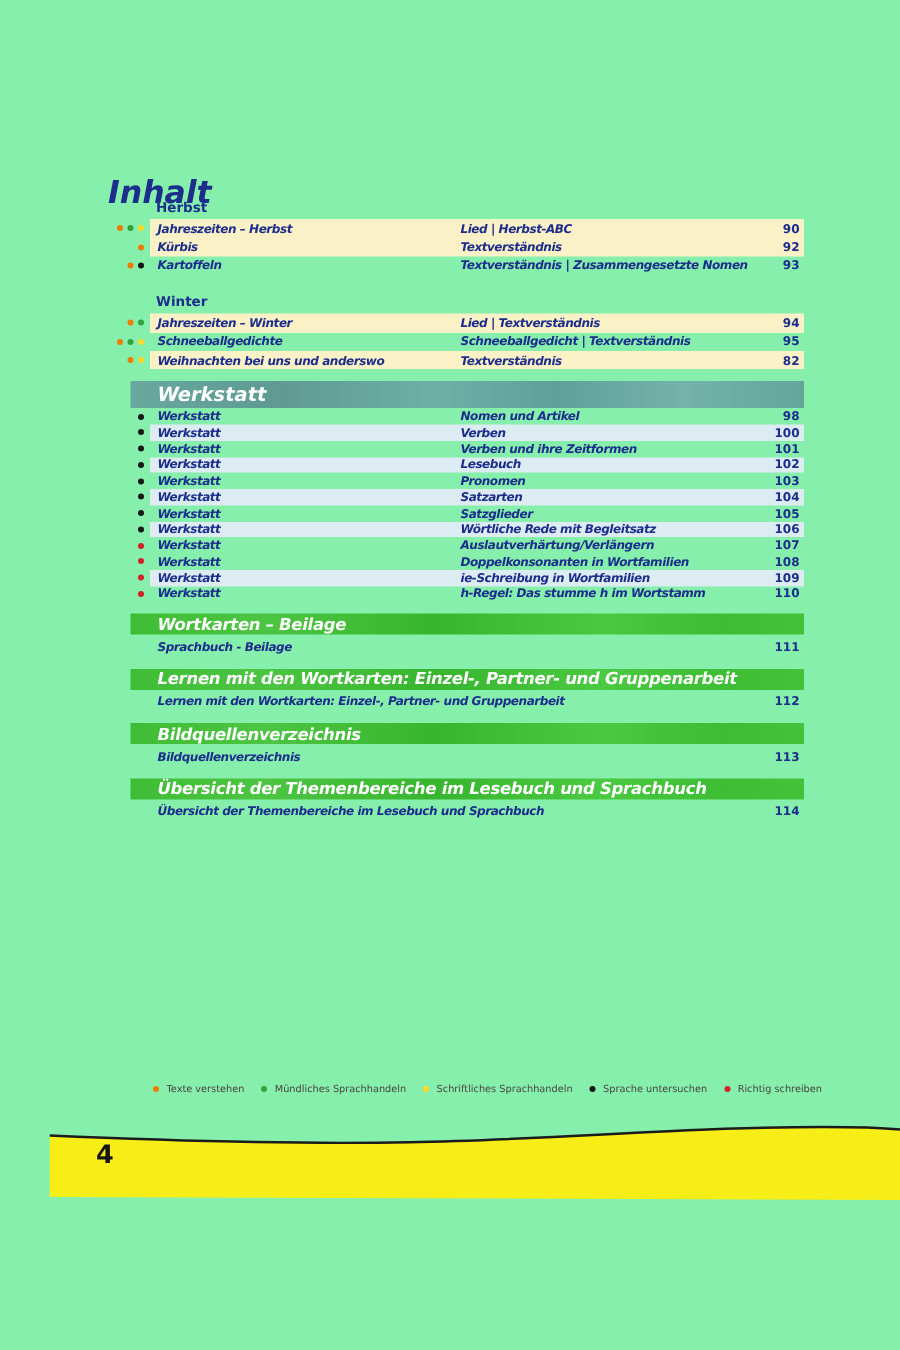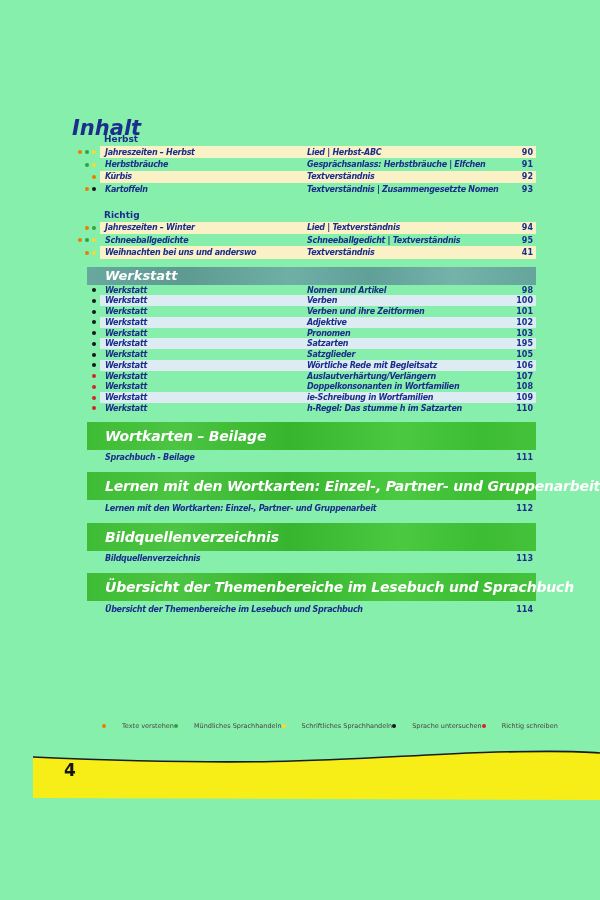--- a/index.html
+++ b/index.html
@@ -31,30 +31,30 @@
   .rdesc  { flex:1; font-size:8px; font-weight:bold; font-style:italic; color:#1c2d8c;
             white-space:nowrap; letter-spacing:-0.3px; min-width:0; }
   .rpage  { width:26px; flex:none; text-align:right; font-size:8px; font-weight:bold;
             color:#1c2d8c; padding-right:3px; }
 
   .band { margin-left:87px; width:449px; box-sizing:border-box; padding-left:18px;
           display:flex; align-items:center; color:#ffffff; font-weight:bold; font-style:italic;
           white-space:nowrap; }
   .band.teal { margin-top:8px; height:18px; font-size:13px;
       background:linear-gradient(90deg,#68a89f 0%,#5e9a92 22%,#6fafa6 45%,#61a099 63%,#74b2aa 82%,#65a59c 100%); }
-  .band.green { height:28px; font-size:14px; letter-spacing:-0.2px;
+  .band.green { height:14px; font-size:11px; letter-spacing:-0.2px;
       background:linear-gradient(90deg,#3fbc35 0%,#4cc542 20%,#38b52e 45%,#4ac941 70%,#3cbd33 88%,#45c23b 100%); }
 
   .green-block { margin-top:8px; }
   .green-block .stripe { padding-left:5px; }
   .greenrow .rtitle { width:auto; flex:1; }
 
   .legend { position:absolute; top:722px; left:102px; width:446px;
             display:flex; justify-content:space-between; align-items:center; }
-  .legend-item { display:flex; align-items:center; gap:16px; }
+  .legend-item { display:flex; align-items:center; gap:5px; }
   .legend-label { font-size:6.5px; color:#4a4440; white-space:nowrap; }
 
   .footer-svg { position:absolute; left:33px; top:748px; width:567px; height:58px; }
   .footer-pagenum { position:absolute; left:64px; top:760px; font-size:17px; font-weight:bold; color:#151515; }
 </style>
 </head>
 <body>
 
 <div class="page">
 
@@ -71,31 +71,20 @@
               <span class="dot" style="background: rgb(253, 217, 42);"></span>
             </span>
             <span class="stripe striped-season">
               <span class="rtitle">Jahreszeiten – Herbst</span>
               <span class="rdesc">Lied | Herbst-ABC</span>
               <span class="rpage">90</span>
             </span>
           </div>
           <div class="row season">
             <span class="dots">
-              <span class="dot" style="background: rgb(47, 163, 60);"></span>
-              <span class="dot" style="background: rgb(253, 217, 42);"></span>
-            </span>
-            <span class="stripe">
-              <span class="rtitle">Herbstbräuche</span>
-              <span class="rdesc">Gesprächsanlass: Herbstbräuche | Elfchen</span>
-              <span class="rpage">91</span>
-            </span>
-          </div>
-          <div class="row season">
-            <span class="dots">
               <span class="dot" style="background: rgb(238, 124, 0);"></span>
             </span>
             <span class="stripe striped-season">
               <span class="rtitle">Kürbis</span>
               <span class="rdesc">Textverständnis</span>
               <span class="rpage">92</span>
             </span>
           </div>
           <div class="row season">
             <span class="dots">
@@ -103,21 +92,21 @@
               <span class="dot" style="background: rgb(22, 22, 22);"></span>
             </span>
             <span class="stripe">
               <span class="rtitle">Kartoffeln</span>
               <span class="rdesc">Textverständnis | Zusammengesetzte Nomen</span>
               <span class="rpage">93</span>
             </span>
           </div>
         </div>
         <div class="season-block">
-          <div class="season-heading">Richtig</div>
+          <div class="season-heading">Winter</div>
           <div class="row season">
             <span class="dots">
               <span class="dot" style="background: rgb(238, 124, 0);"></span>
               <span class="dot" style="background: rgb(47, 163, 60);"></span>
             </span>
             <span class="stripe striped-season">
               <span class="rtitle">Jahreszeiten – Winter</span>
               <span class="rdesc">Lied | Textverständnis</span>
               <span class="rpage">94</span>
             </span>
@@ -135,21 +124,21 @@
             </span>
           </div>
           <div class="row season">
             <span class="dots">
               <span class="dot" style="background: rgb(238, 124, 0);"></span>
               <span class="dot" style="background: rgb(253, 217, 42);"></span>
             </span>
             <span class="stripe striped-season">
               <span class="rtitle">Weihnachten bei uns und anderswo</span>
               <span class="rdesc">Textverständnis</span>
-              <span class="rpage">41</span>
+              <span class="rpage">82</span>
             </span>
           </div>
         </div>
       </div>
 
     <div class="band teal">
       <span>Werkstatt</span>
     </div>
     <div id="werkstatt-rows">
         <div class="row werk">
@@ -181,42 +170,42 @@
             <span class="rdesc">Verben und ihre Zeitformen</span>
             <span class="rpage">101</span>
           </span>
         </div>
         <div class="row werk">
           <span class="dots">
             <span class="dot" style="background: rgb(22, 22, 22);"></span>
           </span>
           <span class="stripe striped-werk">
             <span class="rtitle">Werkstatt</span>
-            <span class="rdesc">Adjektive</span>
+            <span class="rdesc">Lesebuch</span>
             <span class="rpage">102</span>
           </span>
         </div>
         <div class="row werk">
           <span class="dots">
             <span class="dot" style="background: rgb(22, 22, 22);"></span>
           </span>
           <span class="stripe">
             <span class="rtitle">Werkstatt</span>
             <span class="rdesc">Pronomen</span>
             <span class="rpage">103</span>
           </span>
         </div>
         <div class="row werk">
           <span class="dots">
             <span class="dot" style="background: rgb(22, 22, 22);"></span>
           </span>
           <span class="stripe striped-werk">
             <span class="rtitle">Werkstatt</span>
             <span class="rdesc">Satzarten</span>
-            <span class="rpage">195</span>
+            <span class="rpage">104</span>
           </span>
         </div>
         <div class="row werk">
           <span class="dots">
             <span class="dot" style="background: rgb(22, 22, 22);"></span>
           </span>
           <span class="stripe">
             <span class="rtitle">Werkstatt</span>
             <span class="rdesc">Satzglieder</span>
             <span class="rpage">105</span>
@@ -261,21 +250,21 @@
             <span class="rdesc">ie-Schreibung in Wortfamilien</span>
             <span class="rpage">109</span>
           </span>
         </div>
         <div class="row werk">
           <span class="dots">
             <span class="dot" style="background: rgb(209, 35, 42);"></span>
           </span>
           <span class="stripe">
             <span class="rtitle">Werkstatt</span>
-            <span class="rdesc">h-Regel: Das stumme h im Satzarten</span>
+            <span class="rdesc">h-Regel: Das stumme h im Wortstamm</span>
             <span class="rpage">110</span>
           </span>
         </div>
       </div>
 
     <div id="green-sections">
         <div class="green-block">
           <div class="band green">
             <span>Wortkarten – Beilage</span>
           </div>

